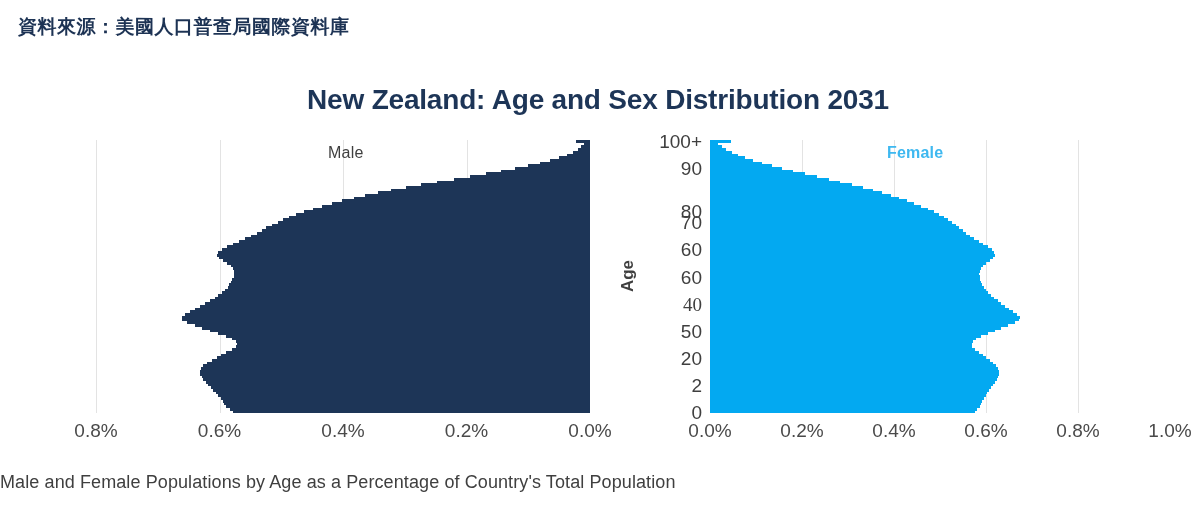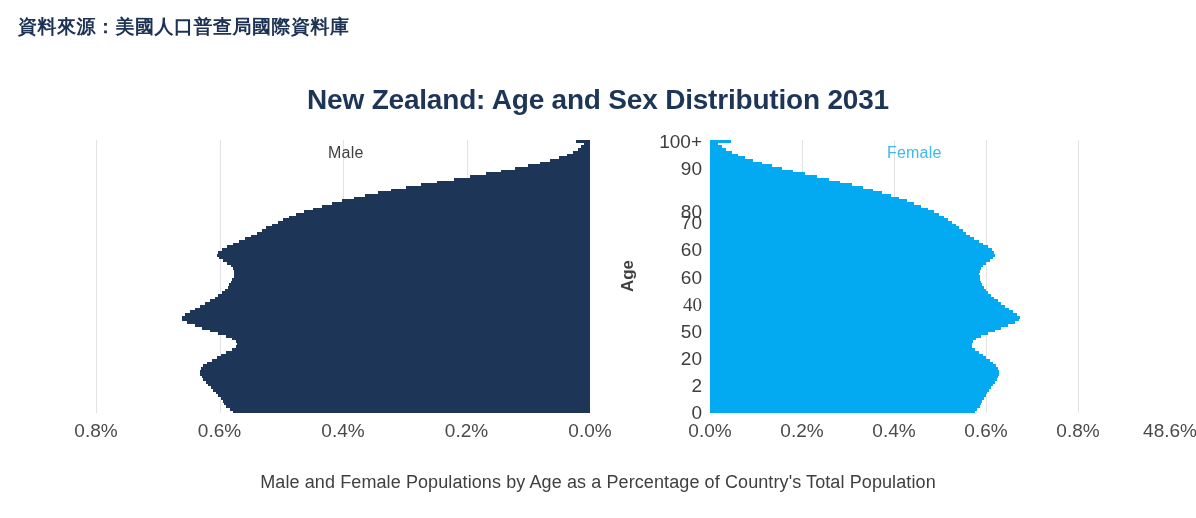--- a/index.html
+++ b/index.html
@@ -46,21 +46,21 @@
     height: 280px;
   }
 
   
   .panel {
     position: absolute;
     top: 0;
     height: 273px;
   }
   #panel-male  { left: 96px;  width: 494px; }
-  #panel-female{ left: 710px; width: 460px; }
+  #panel-female{ left: 710px; width: 460px; font-weight: bold; }
 
   .plot {
     position: absolute;
     left: 0; top: 0;
     width: 100%;
     height: 100%;
     overflow: hidden;
   }
 
   .gridline {
@@ -148,21 +148,20 @@
     transform: translateX(-50%);
     white-space: nowrap;
     text-align: right;
   }
 
   #caption {
     position: absolute;
     left: 0;
     top: 472px;
     width: 1196px;
-    text-align: center;
     font-size: 18px;
     color: #3f3f3f;
     letter-spacing: 0.1px;
   }
 </style>
 </head>
 <body>
 
 <div id="source-note" style="color: rgb(29, 51, 84);">資料來源：美國人口普查局國際資料庫</div>
 
@@ -416,16 +415,16 @@
     <div class="x-tick" style="left: 247px;">0.4%</div>
     <div class="x-tick" style="left: 370.5px;">0.2%</div>
     <div class="x-tick" style="left: 494px;">0.0%</div>
   </div>
 <div class="x-axis" id="x-axis-female">
     <div class="x-tick" style="left: 0px;">0.0%</div>
     <div class="x-tick" style="left: 92px;">0.2%</div>
     <div class="x-tick" style="left: 184px;">0.4%</div>
     <div class="x-tick" style="left: 276px;">0.6%</div>
     <div class="x-tick" style="left: 368px;">0.8%</div>
-    <div class="x-tick" style="left: 460px;">48.6%</div>
+    <div class="x-tick" style="left: 460px;">1.0%</div>
   </div>
 
 <div id="caption">Male and Female Populations by Age as a Percentage of Country's Total Population</div>
 
 </body></html>

